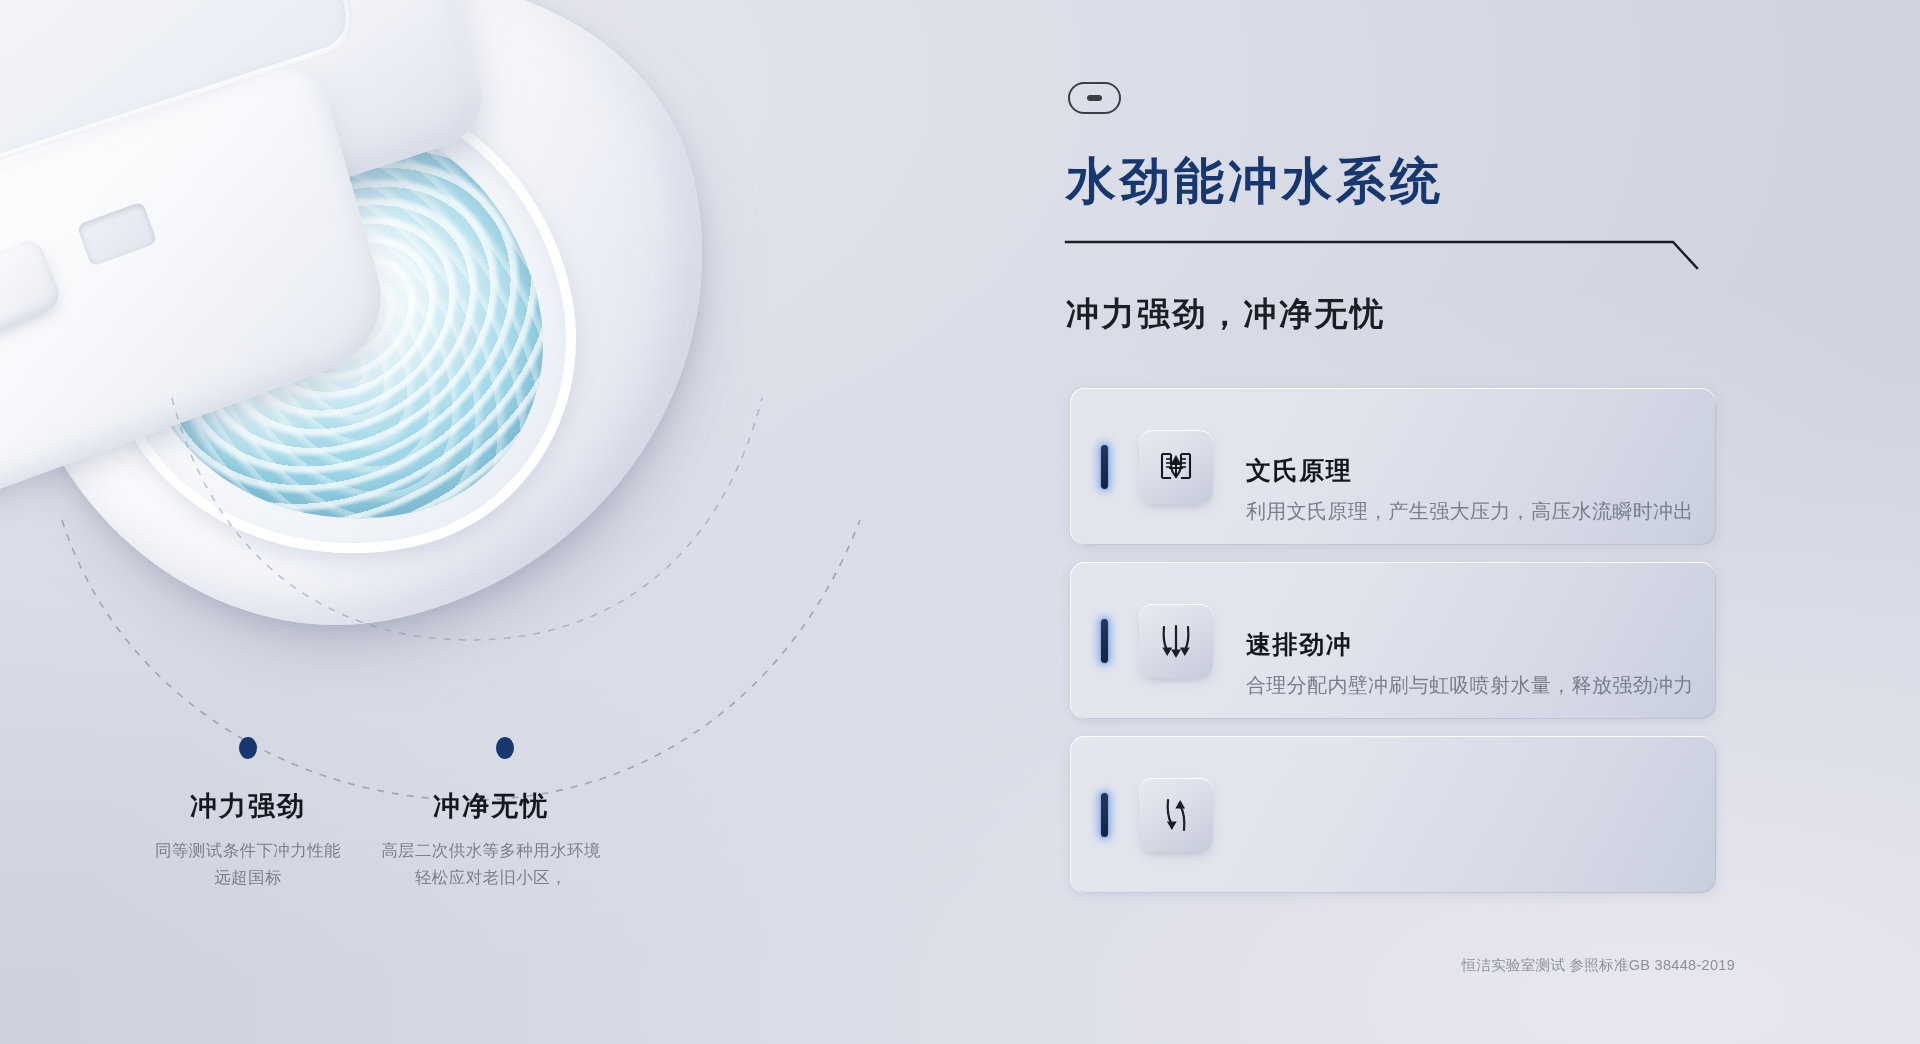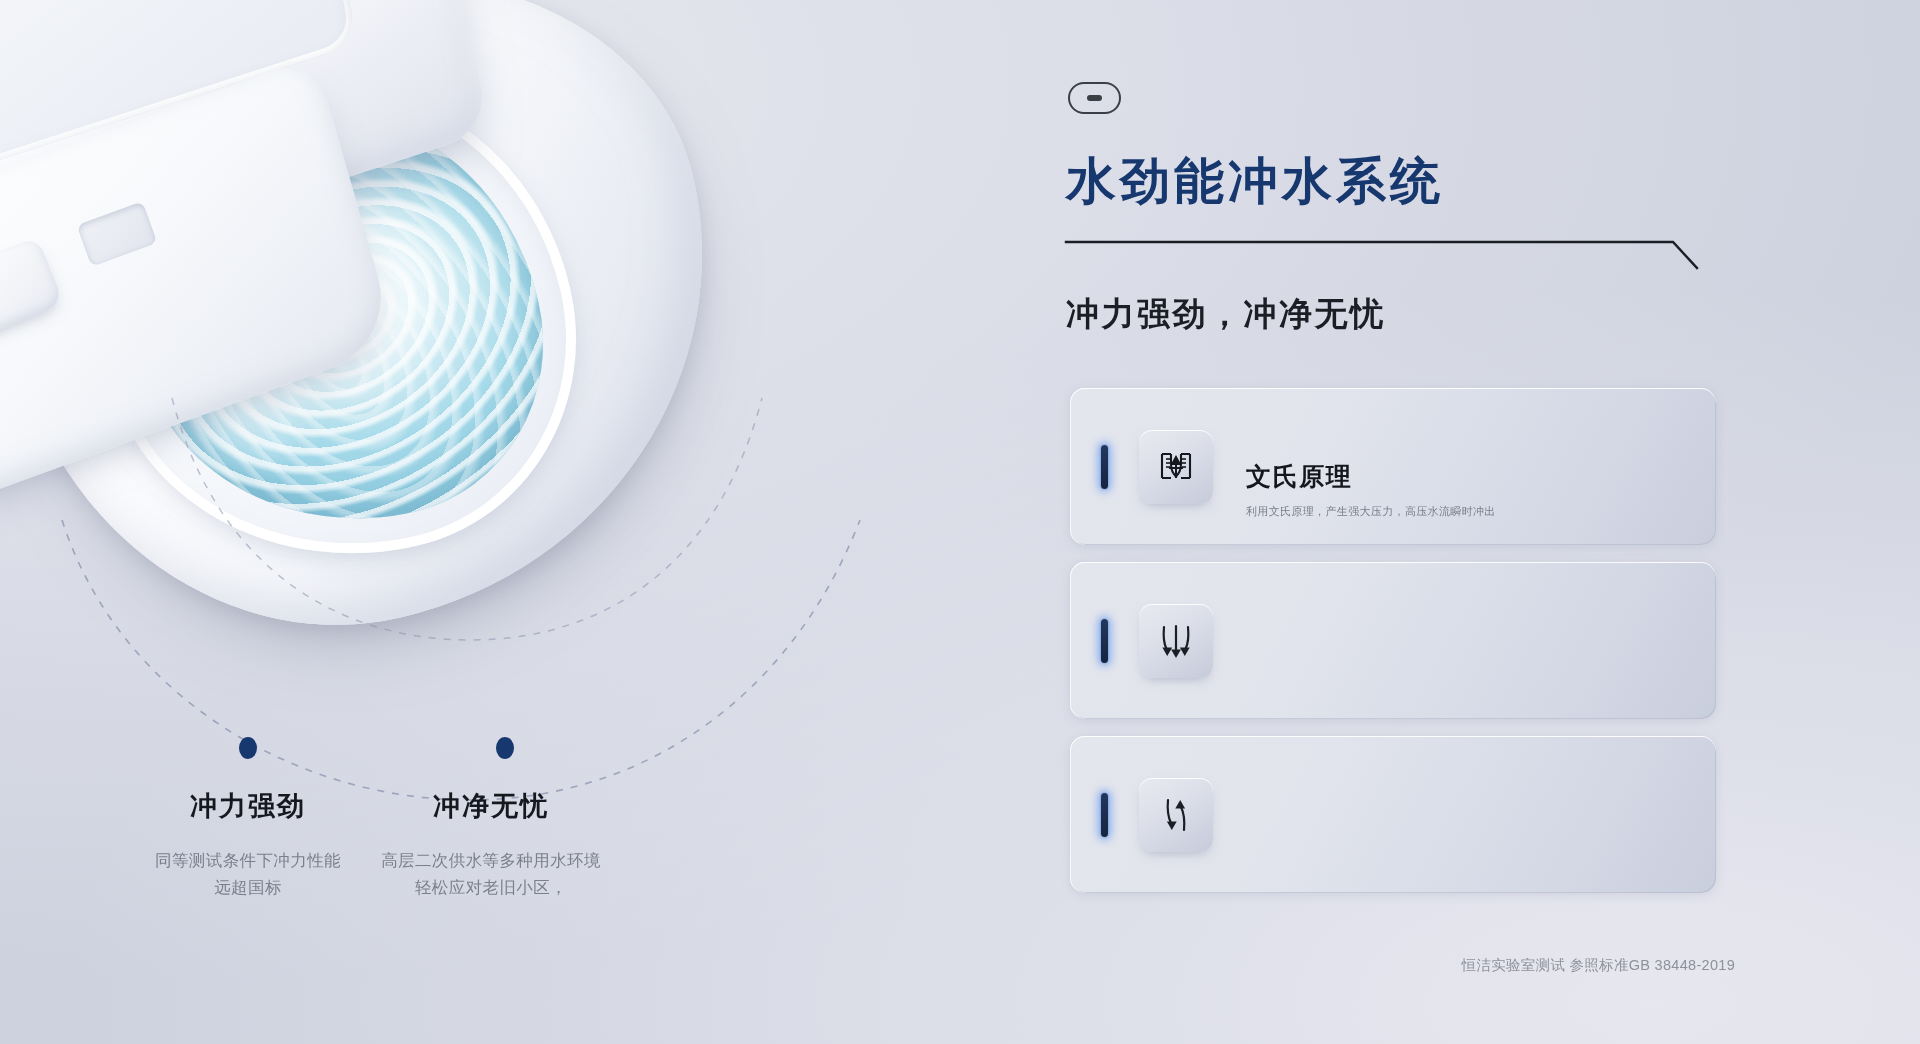--- a/index.html
+++ b/index.html
@@ -140,21 +140,21 @@
   .cap{
     position:absolute; text-align:center; width:330px;
   }
   .cap-a{ left:83px; }
   .cap-b{ left:326px; }
   .cap-title{
     font-size:27px; font-weight:bold; color:#15181f; letter-spacing:2px;
     line-height:1.2; white-space:nowrap;
   }
   .cap-desc{
-    margin-top:25px; font-size:16.5px; color:#7b7f8c; line-height:1.62; letter-spacing:.4px;
+    margin-top:15px; font-size:16.5px; color:#7b7f8c; line-height:1.62; letter-spacing:.4px;
   }
 
   
   #right-panel{ position:absolute; left:1063px; top:0; width:680px; height:888px; }
 
   .badge{
     position:absolute; left:5px; top:82px;
     width:53px; height:32px; border-radius:16px;
     border:2.6px solid #3b3f46; display:flex; align-items:center; justify-content:center;
   }
@@ -197,21 +197,21 @@
     box-shadow: 0 5px 11px -4px rgba(138,146,170,0.55),
                 inset 0 1px 0 rgba(255,255,255,0.9);
     display:flex; align-items:center; justify-content:center;
     flex:0 0 auto;
   }
   .card-text{ margin-left:33px;margin-top:47px; }
   .card-title{
     font-size:25px; font-weight:bold; color:#14171d; letter-spacing:1.6px; line-height:1.2;
   }
   .card-desc{
-    margin-top:13px; font-size:11px; color:#797e8b; letter-spacing:.35px; white-space:nowrap;
+    margin-top:13px; font-size:20px; color:#797e8b; letter-spacing:.35px; white-space:nowrap;
   }
 
   .footnote{
     position:absolute; right:8px; top:928px;
     font-size:14.5px; color:#8d919c; letter-spacing:.3px; white-space:nowrap;margin-top:28px;
   }
 </style>
 </head>
 <body>
 
@@ -314,20 +314,24 @@
               <path d="M35 9 C 36 20 35 26 32.5 31"></path>
               <line x1="23" y1="8" x2="23" y2="32"></line>
             </g>
             <g fill="#1b1e25">
               <polygon points="14.2,38 9.4,29.4 19.2,29.4"></polygon>
               <polygon points="31.8,38 26.9,29.4 36.7,29.4"></polygon>
               <polygon points="23,40 18.1,31.4 27.9,31.4"></polygon>
             </g>
           </svg>
         </div>
+        <div class="card-text">
+          <div class="card-title">速排劲冲</div>
+          <div class="card-desc">合理分配内壁冲刷与虹吸喷射水量，释放强劲冲力</div>
+        </div>
       </div>
 
       <div class="card">
         <div class="accent"></div>
         <div class="icon-tile">
           <svg width="46" height="46" viewBox="0 0 46 46">
             <g fill="none" stroke="#1b1e25" stroke-width="2.2" stroke-linecap="round">
               <path d="M15 8 C 14 19 15.5 26 18 31"></path>
               <path d="M31 38 C 32 27 30.5 20 28 15"></path>
             </g>

